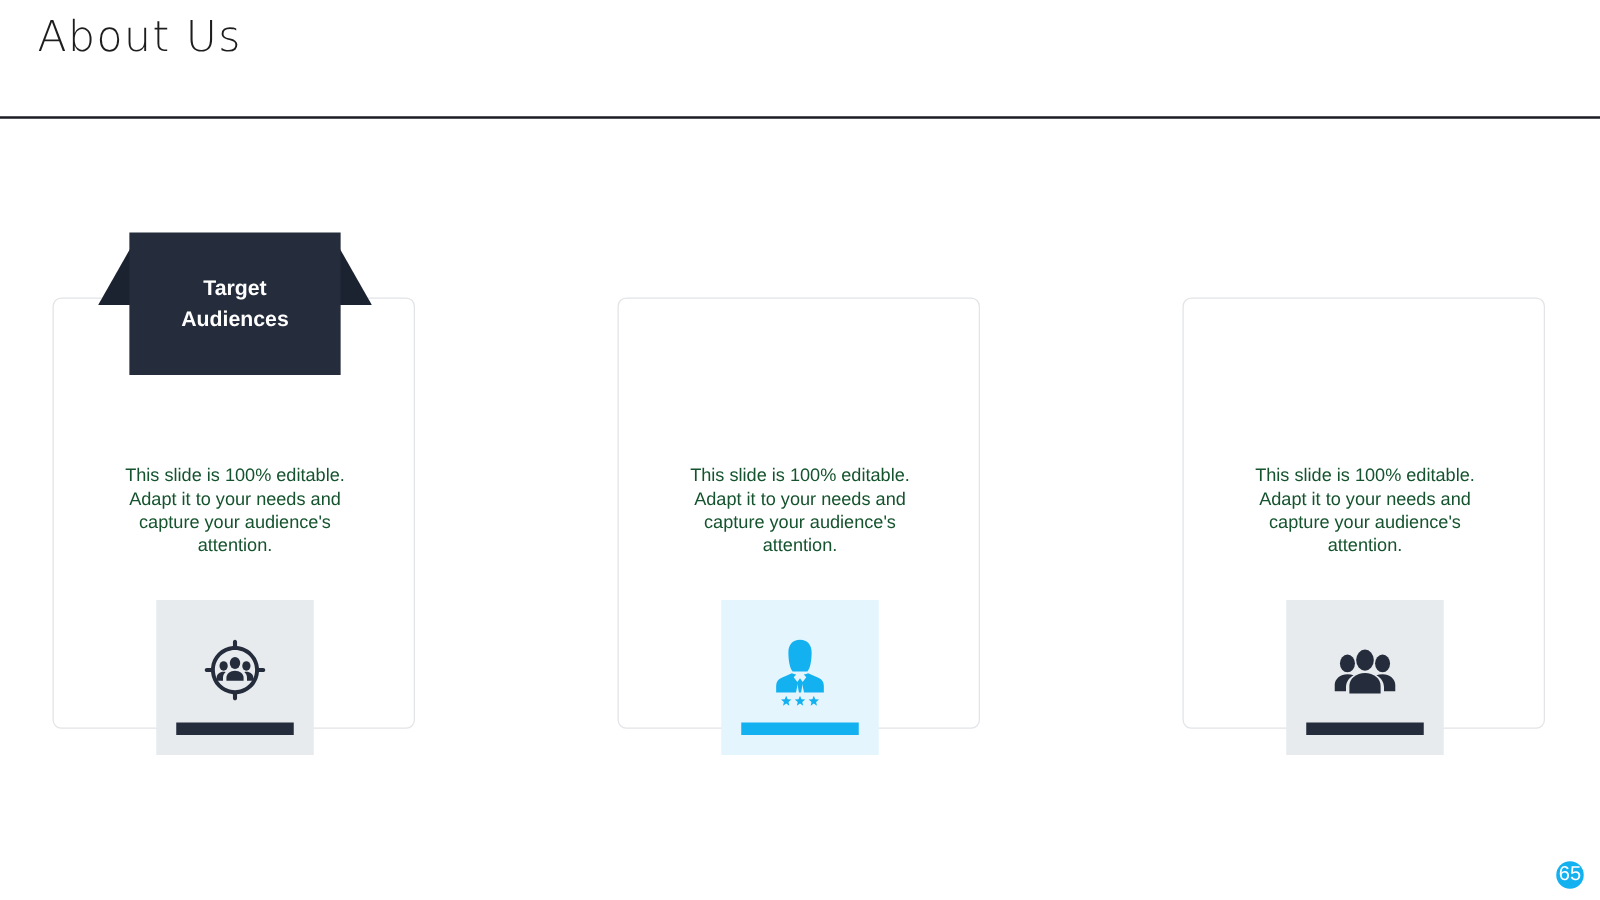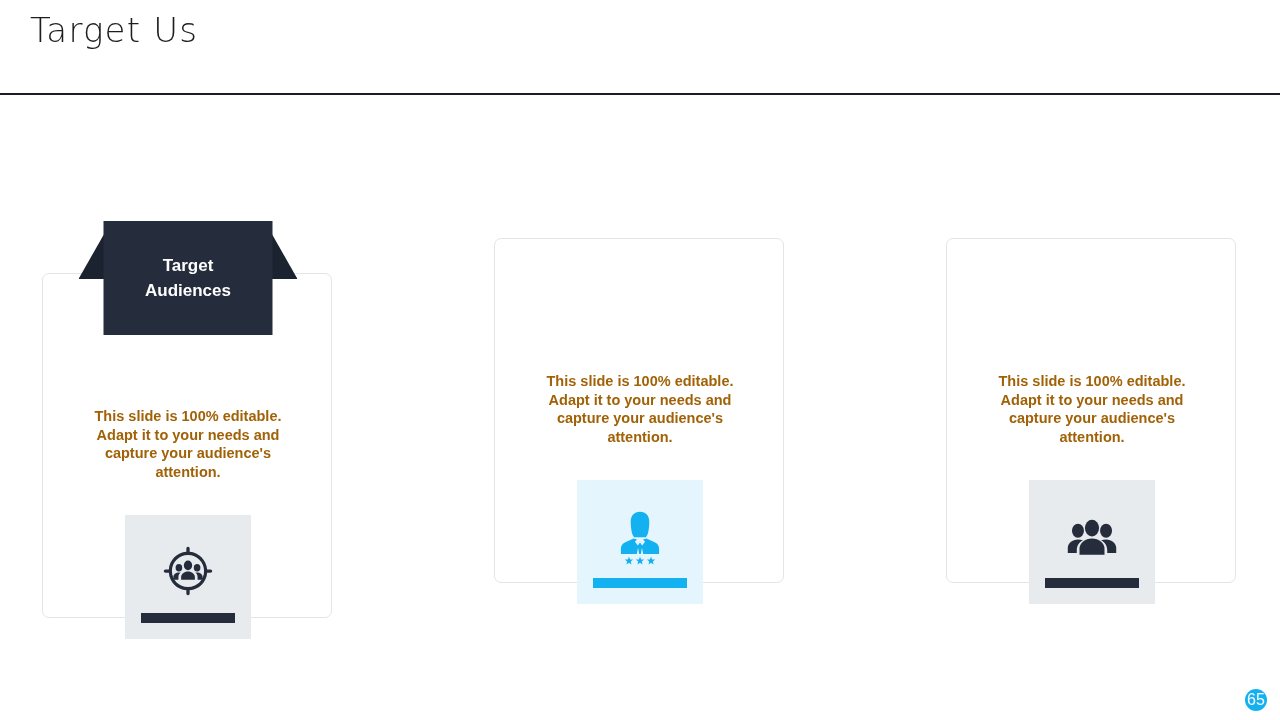--- a/index.html
+++ b/index.html
@@ -50,21 +50,21 @@
     top: 0;
     width: 1280px;
     height: 720px;
   }
   .card-wrap {
     position: absolute;
     top: 186px;
     width: 292px;
     height: 420px;
   }
-  .card-wrap.c0 { left: 42px; margin-top: 35px; }
+  .card-wrap.c0 { left: 42px; }
   .card-wrap.c1 { left: 494px; }
   .card-wrap.c2 { left: 946px; }
 
   .card-body {
     position: absolute;
     left: 0;
     top: 52px;
     width: 290px;
     height: 345px;
     box-sizing: border-box;
@@ -120,22 +120,21 @@
   
   .card-text {
     position: absolute;
     left: 50%;
     top: 186px;
     transform: translateX(-50%);
     width: 200px;
     text-align: center;
     font-size: 14.5px;
     line-height: 1.28;
-    color: #a16207;
-    font-weight: bold;
+    color: #14532d;
   }
 
   
   .icon-box {
     position: absolute;
     left: 50%;
     transform: translateX(-50%);
     top: 294px;
     width: 126px;
     height: 124px;
@@ -182,21 +181,21 @@
     font-size: 16px;
     display: flex;
     align-items: center;
     justify-content: center;
   }
 </style>
 </head>
 <body>
 
 <div class="slide-header">
-  <div class="slide-title">Target Us</div>
+  <div class="slide-title">About Us</div>
   <div class="header-rule"></div>
 </div>
 
 <div class="cards">
 
   <div class="card-wrap c0 theme-dark">
     <div class="card-body"></div>
 
     <div class="ribbon">
       <div class="ribbon-wing left">

